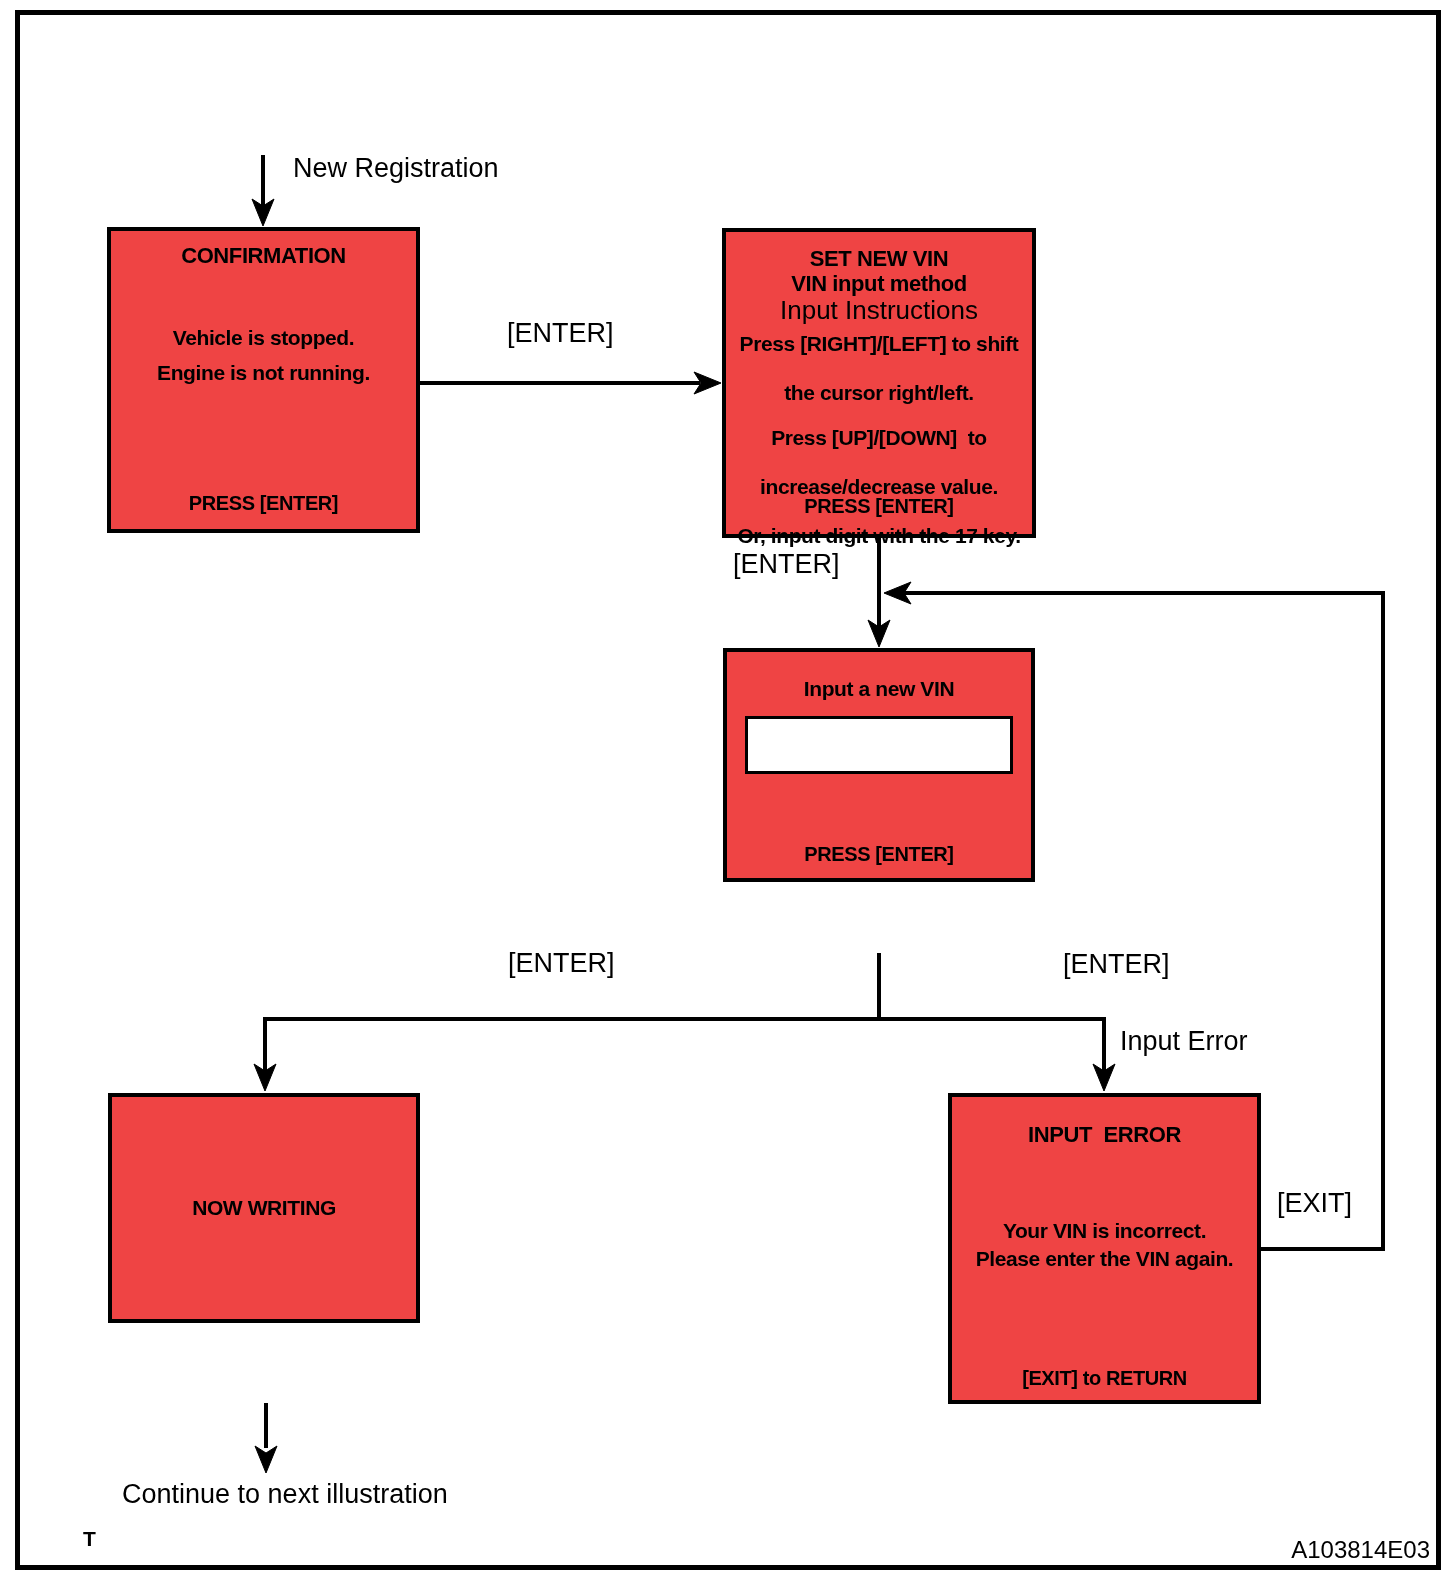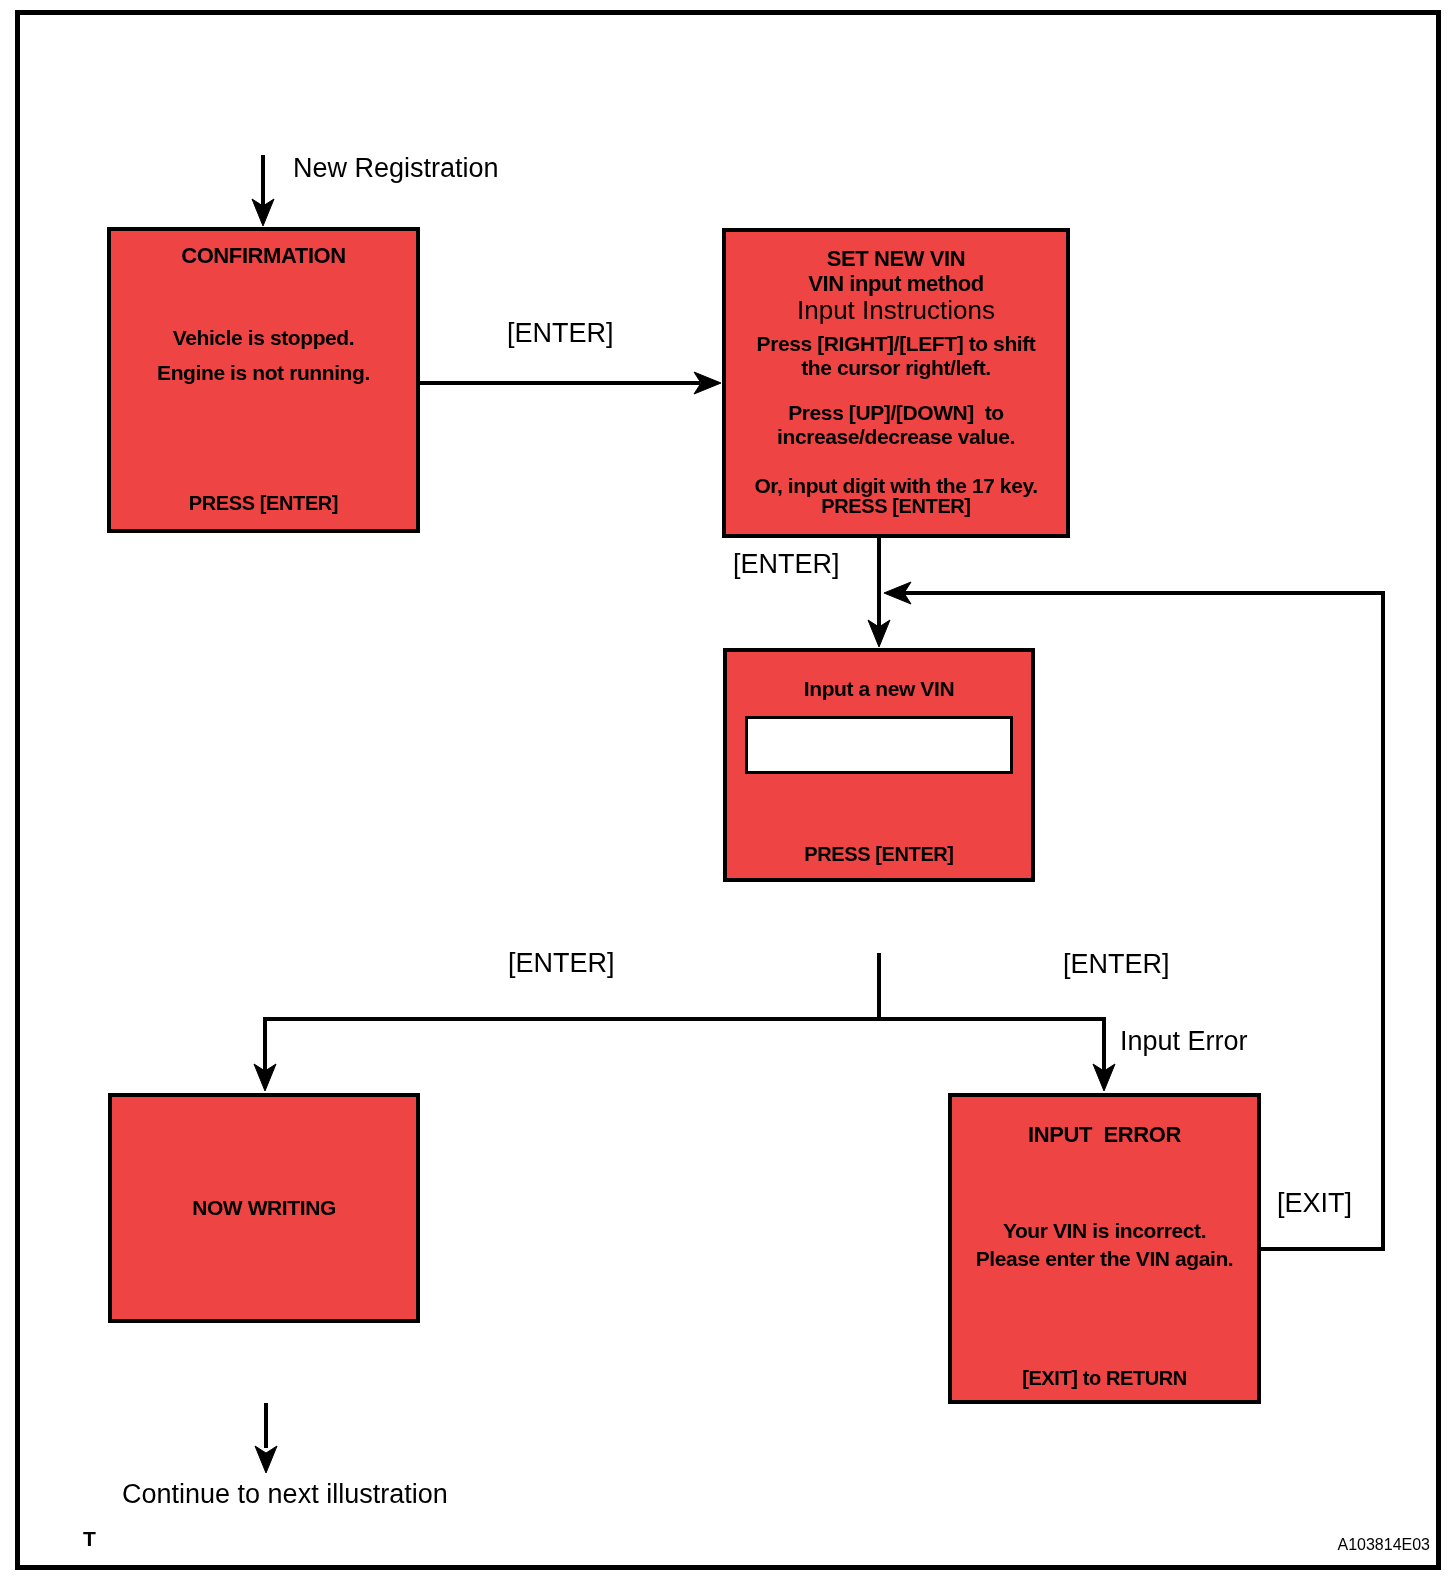--- a/index.html
+++ b/index.html
@@ -16,31 +16,31 @@
   .cline{stroke:#000;stroke-width:4;fill:none;}
   .chead{fill:#000;stroke:#000;stroke-width:1;stroke-linejoin:round;}
 
   .box{
     position:absolute;border:4px solid #000;box-sizing:border-box;background:#ef4444;
     display:flex;flex-direction:column;align-items:center;text-align:center;
   }
   .box .bold{font-weight:bold;letter-spacing:-0.4px;}
   .t22{font-size:22px;line-height:25px;}
   .t21{font-size:21px;line-height:24px;}
-  .pre{white-space:pre;}
+  .pre{white-space:pre;margin-top:25px;}
   .box-footer{position:absolute;left:0;right:0;text-align:center;font-weight:bold;letter-spacing:-0.4px;}
 
   
   .box-confirmation{left:107px;top:227px;width:313px;height:306px;}
   .box-confirmation .title{margin-top:12px;}
   .box-confirmation .body{margin-top:52px;font-size:21px;line-height:35px;}
   .box-confirmation .box-footer{bottom:14px;font-size:20px;}
 
   
-  .box-setvin{left:722px;top:228px;width:348px;height:310px;}
+  .box-setvin{left:722px;top:228px;width:314px;height:310px;}
   .box-setvin .title{margin-top:14px;}
   .box-setvin .subtitle{}
   .box-setvin .heading{font-size:26px;line-height:29px;font-weight:normal;letter-spacing:0;}
   .box-setvin .l1{margin-top:7px;}
   .box-setvin .l3{margin-top:21px;}
   .box-setvin .l5{margin-top:25px;}
   .box-setvin .box-footer{bottom:16px;font-size:20px;}
 
   
   .box-inputvin{left:723px;top:648px;width:312px;height:234px;}
@@ -65,21 +65,21 @@
   .lbl-new-registration{left:293px;top:153px;text-align:center;}
   .lbl-enter-1{left:507px;top:318px;}
   .lbl-enter-2{left:733px;top:549px;}
   .lbl-enter-3{left:508px;top:948px;}
   .lbl-enter-4{left:1063px;top:949px;}
   .lbl-input-error{left:1120px;top:1026px;}
   .lbl-exit{left:1277px;top:1188px;}
   .lbl-continue{left:122px;top:1479px;}
 
   .mark-t{position:absolute;left:83px;top:1527px;font-size:21px;font-weight:bold;}
-  .mark-id{position:absolute;right:26px;top:1536px;font-size:16px;}
+  .mark-id{position:absolute;right:26px;top:1536px;font-size:24px;}
 </style>
 </head>
 <body>
 
 <div class="canvas">
 
   <svg class="connectors" width="1456" height="1590" viewBox="0 0 1456 1590">
 
     <path class="cline" d="M263 155 L263 206"></path>
     <polygon class="chead" points="263,226 252,199 263,206 274,199"></polygon>

